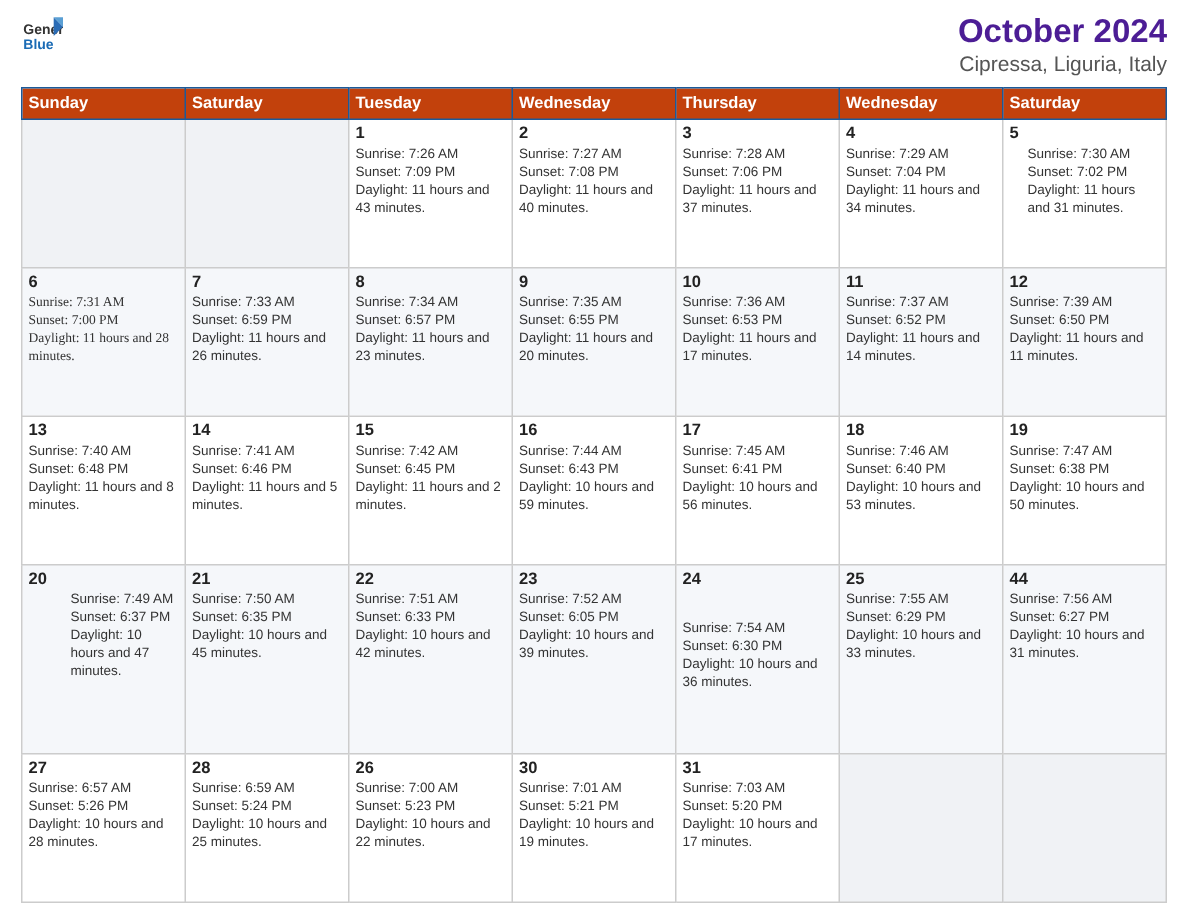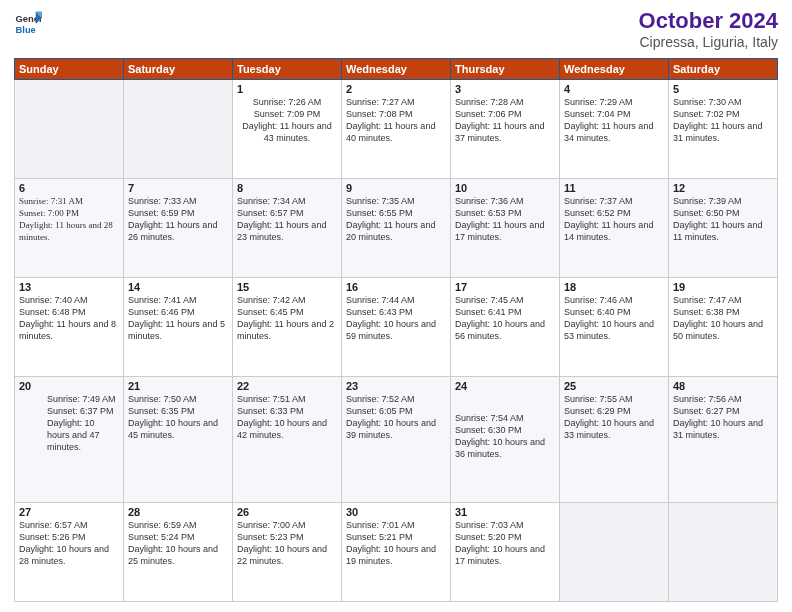--- a/index.html
+++ b/index.html
@@ -123,21 +123,21 @@
         <th>Wednesday</th>
         <th>Saturday</th>
       </tr>
     </thead>
     <tbody id="cal-body">
     <tr>
           <td class="empty"></td>
           <td class="empty"></td>
           <td>
             <span class="day-num">1</span>
-            <div class="cell-text" style="white-space: pre-line; text-align: center;">Sunrise: 7:26 AM
+            <div class="cell-text" style="white-space: pre-line;">Sunrise: 7:26 AM
 Sunset: 7:09 PM
 Daylight: 11 hours and 43 minutes.</div>
           </td>
           <td>
             <span class="day-num">2</span>
             <div class="cell-text" style="white-space: pre-line;">Sunrise: 7:27 AM
 Sunset: 7:08 PM
 Daylight: 11 hours and 40 minutes.</div>
           </td>
           <td>
@@ -147,21 +147,21 @@
 Daylight: 11 hours and 37 minutes.</div>
           </td>
           <td>
             <span class="day-num">4</span>
             <div class="cell-text" style="white-space: pre-line;">Sunrise: 7:29 AM
 Sunset: 7:04 PM
 Daylight: 11 hours and 34 minutes.</div>
           </td>
           <td>
             <span class="day-num">5</span>
-            <div class="cell-text" style="white-space: pre-line;">Sunrise: 7:30 AM
+            <div class="cell-text" style="white-space: pre-line; margin-left: 12px;">Sunrise: 7:30 AM
 Sunset: 7:02 PM
 Daylight: 11 hours and 31 minutes.</div>
           </td>
         </tr>
         <tr>
           <td>
             <span class="day-num">6</span>
             <div class="cell-text" style="white-space: pre-line; font-family: Liberation Serif, serif;">Sunrise: 7:31 AM
 Sunset: 7:00 PM
 Daylight: 11 hours and 28 minutes.</div>
@@ -278,21 +278,21 @@
 Sunset: 6:30 PM
 Daylight: 10 hours and 36 minutes.</div>
           </td>
           <td>
             <span class="day-num">25</span>
             <div class="cell-text" style="white-space: pre-line;">Sunrise: 7:55 AM
 Sunset: 6:29 PM
 Daylight: 10 hours and 33 minutes.</div>
           </td>
           <td>
-            <span class="day-num">48</span>
+            <span class="day-num">44</span>
             <div class="cell-text" style="white-space: pre-line;">Sunrise: 7:56 AM
 Sunset: 6:27 PM
 Daylight: 10 hours and 31 minutes.</div>
           </td>
         </tr>
         <tr>
           <td>
             <span class="day-num">27</span>
             <div class="cell-text" style="white-space: pre-line;">Sunrise: 6:57 AM
 Sunset: 5:26 PM

